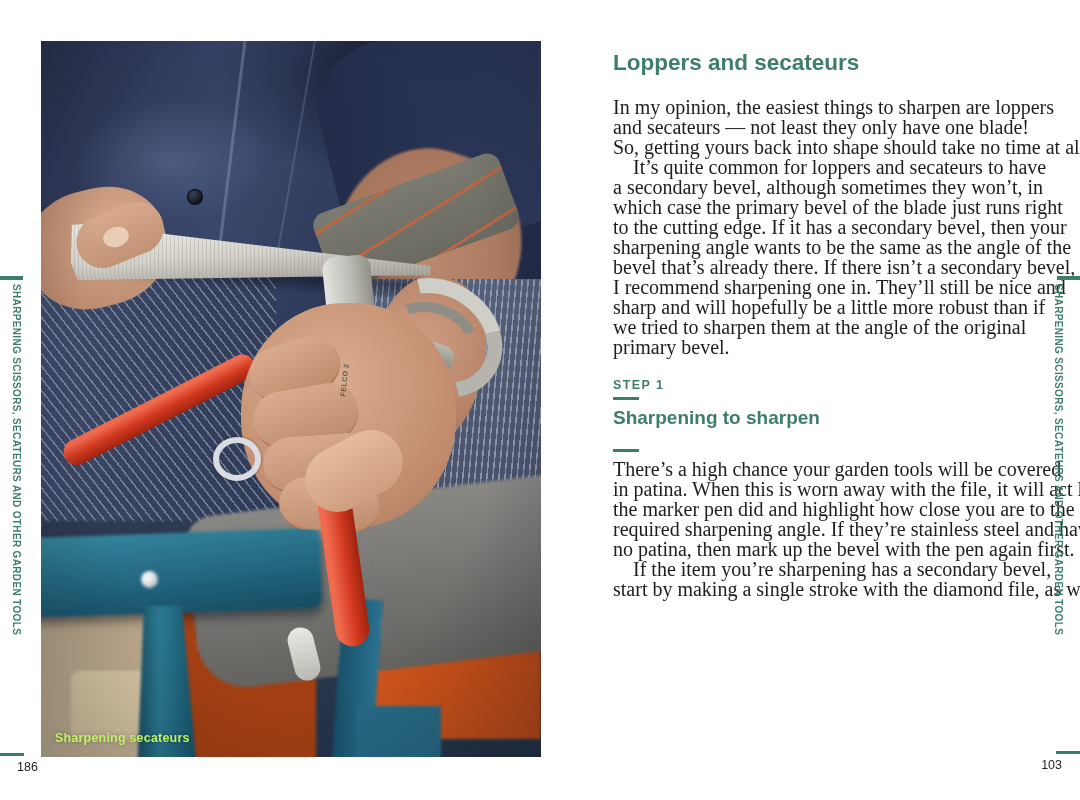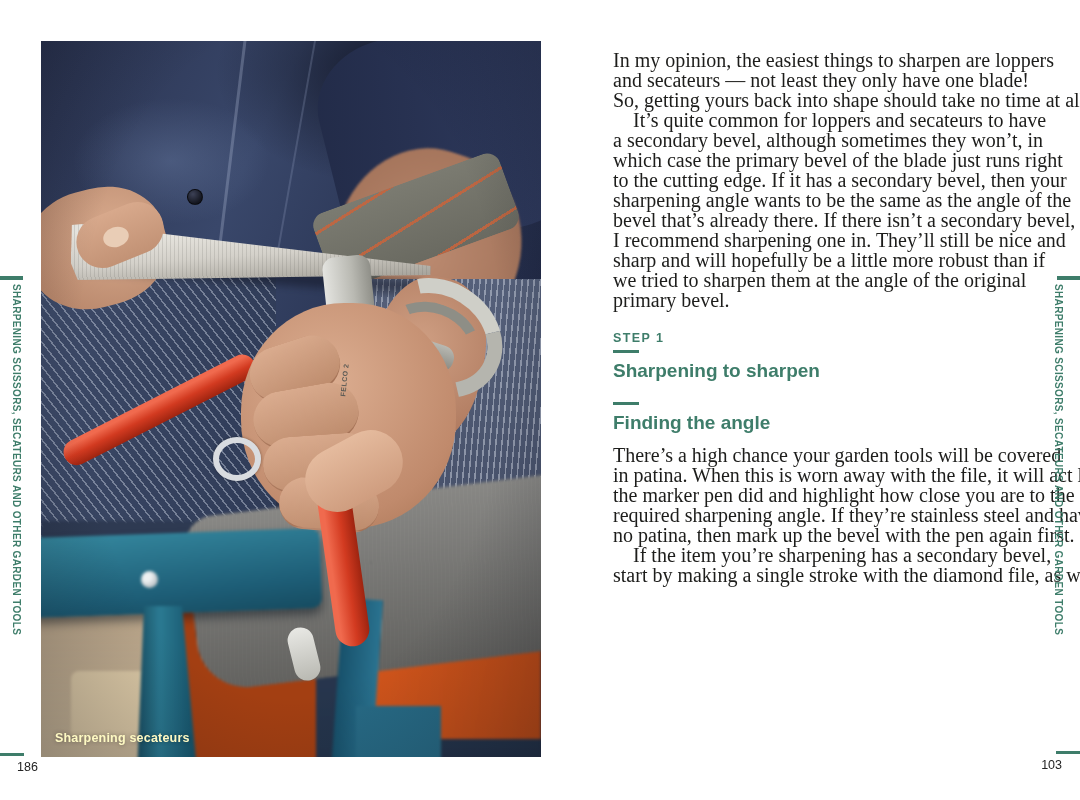--- a/index.html
+++ b/index.html
@@ -126,21 +126,21 @@
     transform:rotate(-8deg);transform-origin:50% 0;
     background:linear-gradient(90deg,#f06a4e 15%,#d23a20 60%,#9e2410);}
   .ph-tipB{left:250px;top:586px;width:26px;height:54px;border-radius:13px;transform:rotate(-14deg);
     background:linear-gradient(#e8e8e4,#b9b9b2);}
   .ph-thumb-right{left:262px;top:398px;width:102px;height:64px;border-radius:40px;transform:rotate(-28deg);
     background:linear-gradient(#e5bb9e,#cf9d7f);}
   .ph-marking{left:282px;top:330px;width:44px;font-size:7px;font-weight:700;color:#5a5a55;
     transform:rotate(-84deg);letter-spacing:.5px;}
   .ph-vignette{left:0;top:0;width:500px;height:716px;pointer-events:none;
     background:radial-gradient(ellipse at 50% 45%,transparent 60%,rgba(8,10,18,.28));}
-  .photo-caption{left:14px;top:690px;font-weight:700;font-size:12.5px;letter-spacing:.2px;color:#fef9c3;
+  .photo-caption{left:14px;top:690px;font-weight:700;font-size:12.5px;letter-spacing:.2px;color:#bef264;
     text-shadow:0 0 4px rgba(0,0,0,.35);text-align:center;}
 </style>
 </head>
 <body>
 
 <div class="spread">
 
   <div class="sidebar-bar sidebar-bar-left"></div>
   <div class="sidebar sidebar-left">SHARPENING SCISSORS, SECATEURS AND OTHER GARDEN TOOLS</div>
   <div class="pn-rule pn-rule-left"></div>
@@ -192,20 +192,21 @@
     <div class="ph-handleB"></div>
     <div class="ph-tipB"></div>
     <div class="ph-thumb-right"></div>
     <div class="ph-marking">FELCO 2</div>
 
     <div class="ph-vignette"></div>
     <div class="photo-caption">Sharpening secateurs</div>
   </div>
 
   <div class="text-col">
+    <h1 class="page-title">Loppers and secateurs</h1>
     <p class="body-lines">In my opinion, the easiest things to sharpen are loppers
 and secateurs — not least they only have one blade!
 So, getting yours back into shape should take no time at all.
  It’s quite common for loppers and secateurs to have
 a secondary bevel, although sometimes they won’t, in
 which case the primary bevel of the blade just runs right
 to the cutting edge. If it has a secondary bevel, then your
 sharpening angle wants to be the same as the angle of the
 bevel that’s already there. If there isn’t a secondary bevel,
 I recommend sharpening one in. They’ll still be nice and
@@ -214,21 +215,20 @@
 primary bevel.</p>
 
     <div class="step">
       <div class="step-label">STEP 1</div>
       <div class="step-rule"></div>
       <h2 class="step-heading">Sharpening to sharpen</h2>
     </div>
 
     <div class="step">
       <div class="step-rule"></div>
-      <h2 class="step-heading">Finding the angle</h2>
       <p class="body-lines">There’s a high chance your garden tools will be covered
 in patina. When this is worn away with the file, it will act like
 the marker pen did and highlight how close you are to the
 required sharpening angle. If they’re stainless steel and have
 no patina, then mark up the bevel with the pen again first.
  If the item you’re sharpening has a secondary bevel,
 start by making a single stroke with the diamond file, as we</p>
     </div>
   </div>
 

